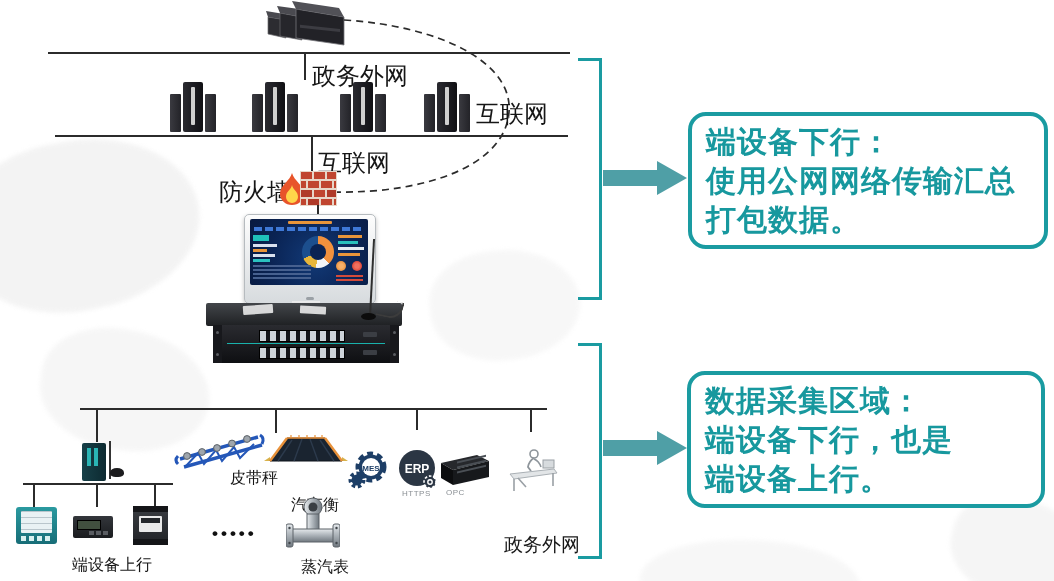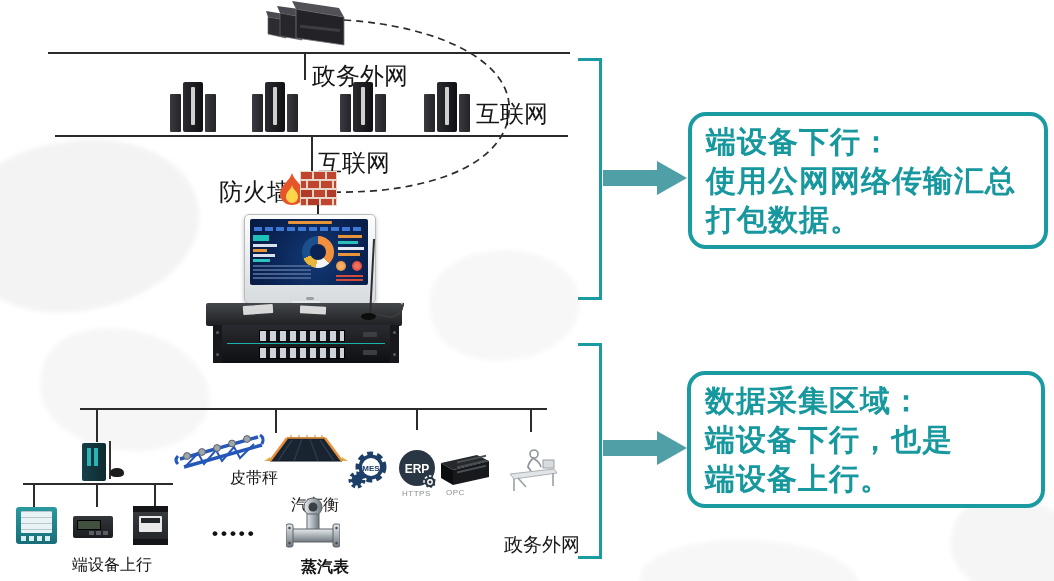--- a/index.html
+++ b/index.html
@@ -285,21 +285,21 @@
     <circle cx="27" cy="10" r="4.5" fill="#3a3f44"></circle>
     <rect x="21" y="17" width="12" height="16" fill="url(#sg)" stroke="#5c6268"></rect>
     <rect x="6" y="32" width="42" height="13" fill="url(#sgv)" stroke="#5c6268"></rect>
     <rect x="0" y="27" width="7" height="23" rx="2" fill="url(#sgv)" stroke="#5c6268"></rect>
     <rect x="47" y="27" width="7" height="23" rx="2" fill="url(#sgv)" stroke="#5c6268"></rect>
     <circle cx="3.5" cy="31" r="1.2" fill="#40464b"></circle>
       <circle cx="3.5" cy="46" r="1.2" fill="#40464b"></circle>
     <circle cx="50.5" cy="31" r="1.2" fill="#40464b"></circle>
       <circle cx="50.5" cy="46" r="1.2" fill="#40464b"></circle>
   </svg>
-  <div class="lbl small" style="left:301px;top:557px;font-weight:bold;">蒸汽表</div>
+  <div class="lbl small" style="left:301px;top:557px;">蒸汽表</div>
 
   <svg style="position:absolute;left:347px;top:450px;" width="48" height="40" viewBox="0 0 48 40">
     <circle cx="10" cy="30" r="6" fill="none" stroke="#1d3e66" stroke-width="5" stroke-dasharray="3 2.4"></circle>
     <circle cx="10" cy="30" r="5.5" fill="#1d3e66"></circle>
     <circle cx="24" cy="17" r="12" fill="none" stroke="#1d3e66" stroke-width="7" stroke-dasharray="5.2 3.6"></circle>
     <circle cx="24" cy="17" r="12.5" fill="#1d3e66"></circle>
     <circle cx="24" cy="17" r="9" fill="#ffffff"></circle>
     <text x="24" y="20.5" text-anchor="middle" font-size="8" font-weight="bold" fill="#1d3e66">MES</text>
   </svg>
 

